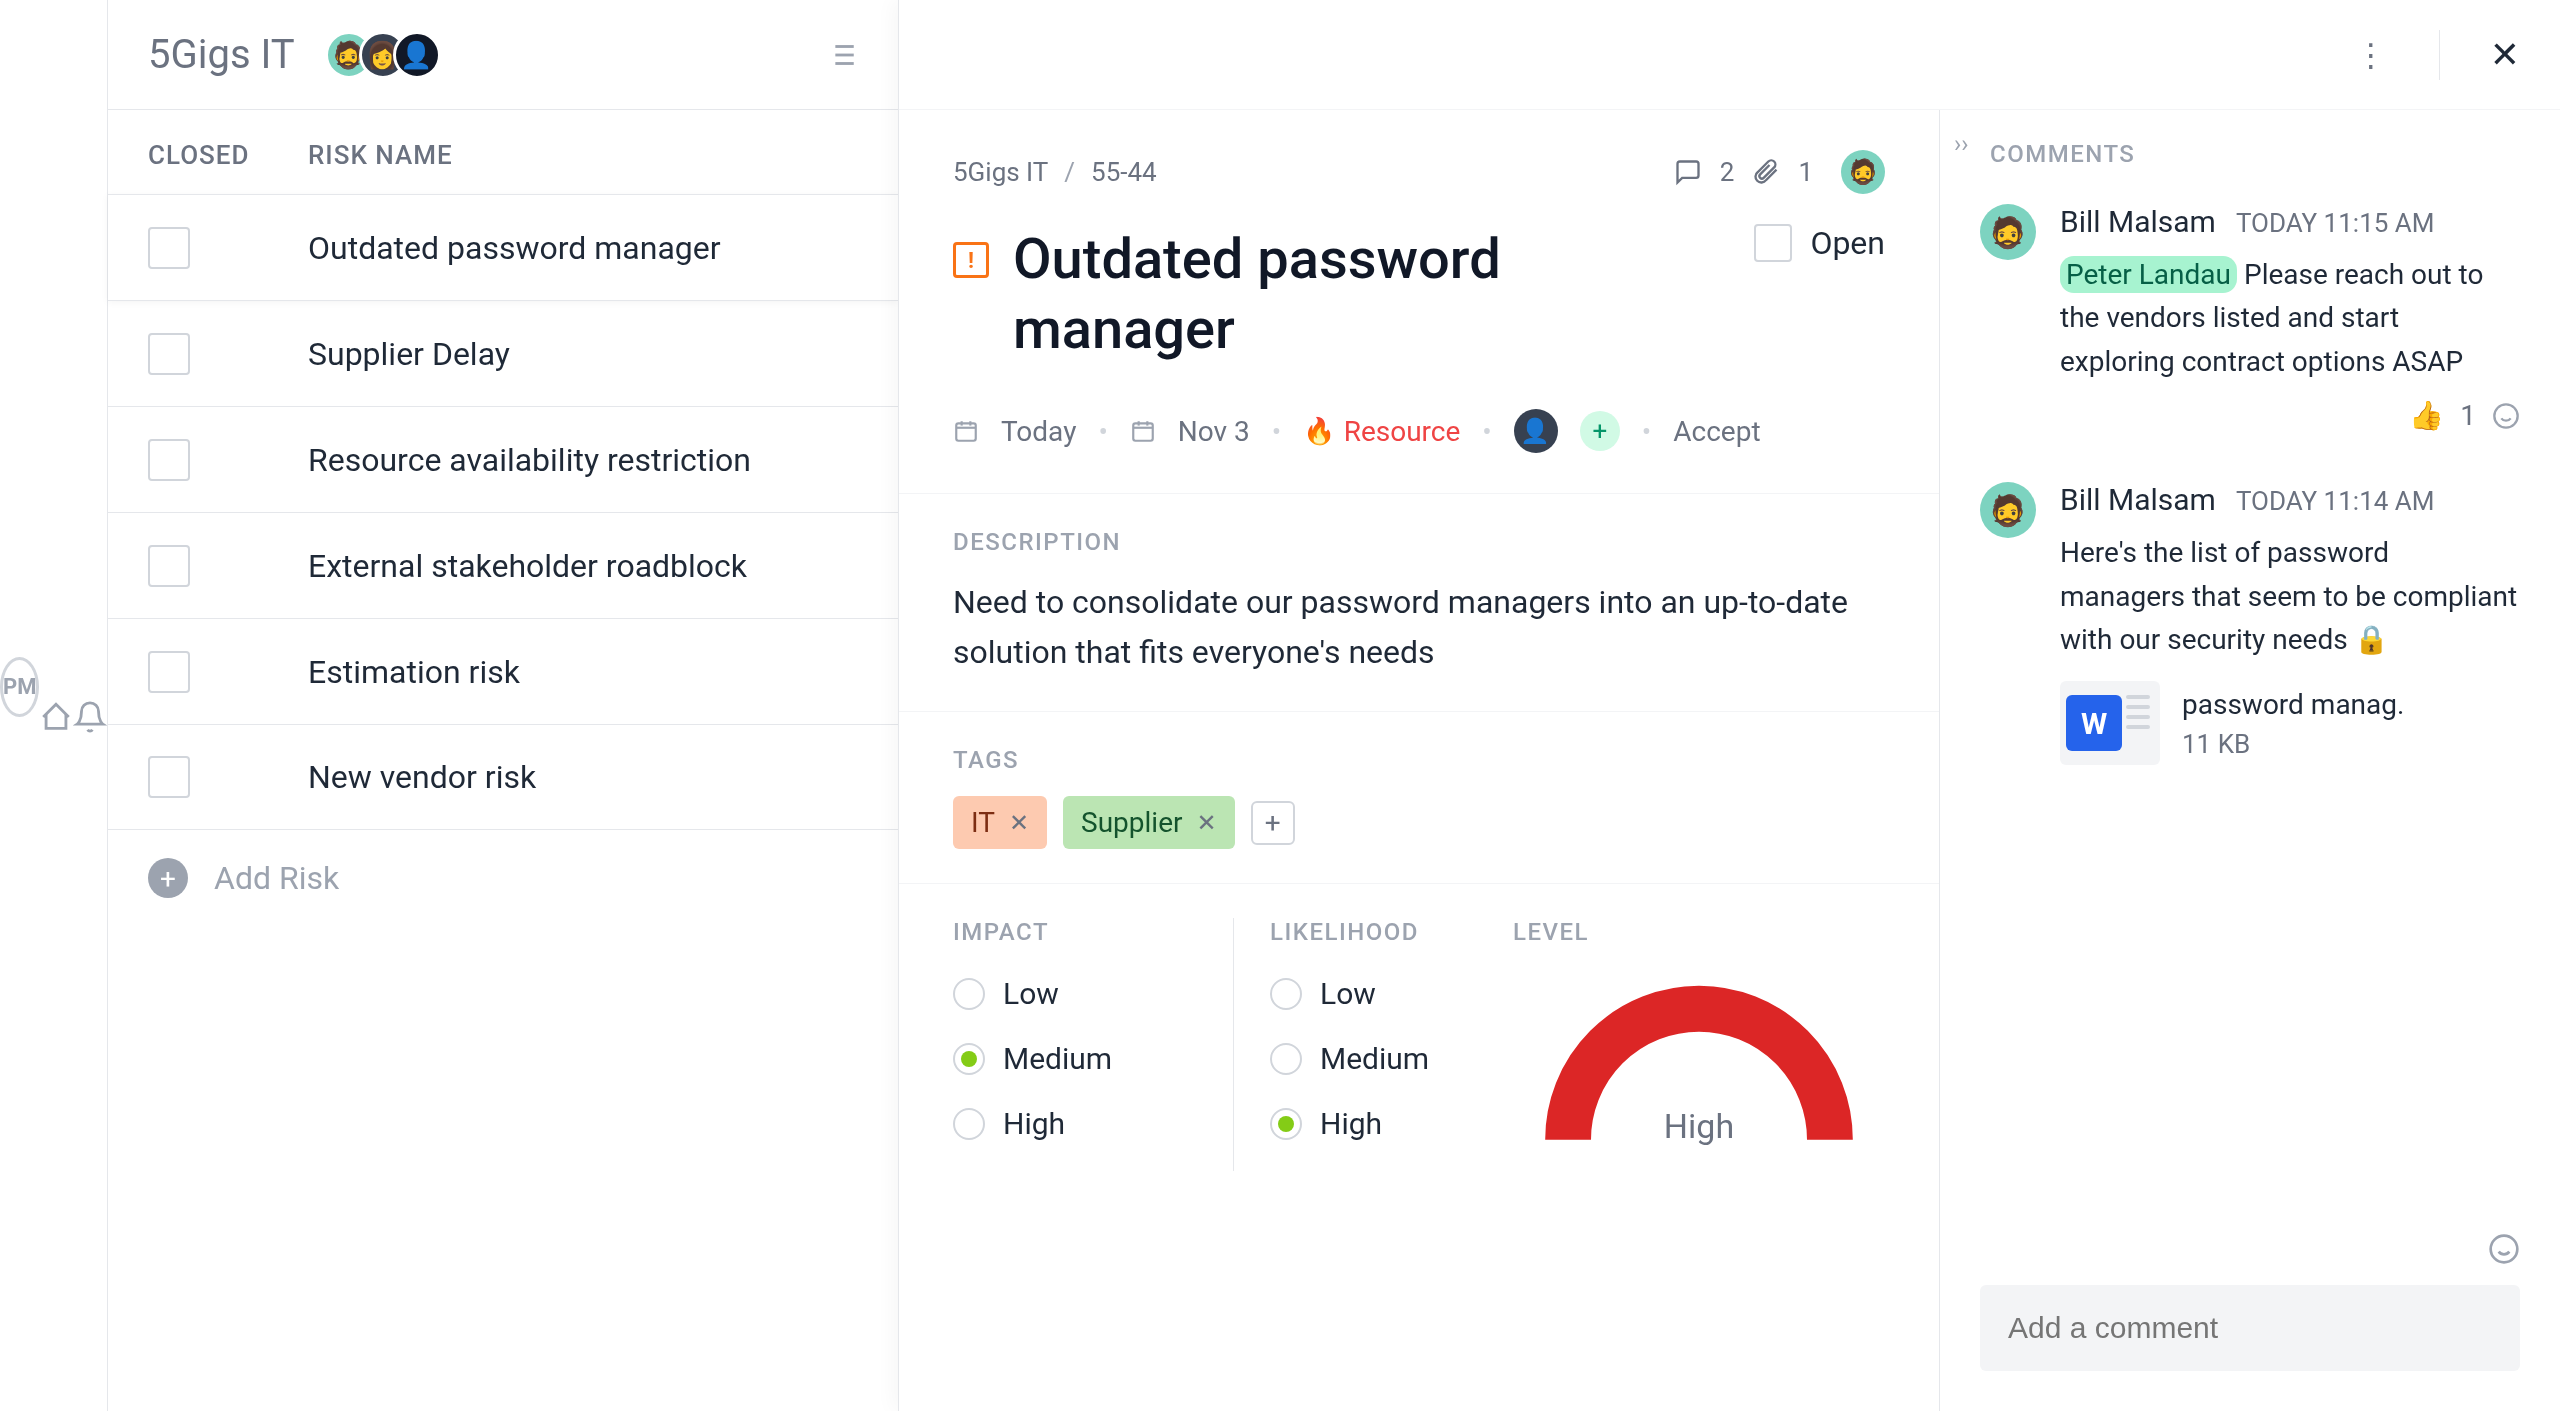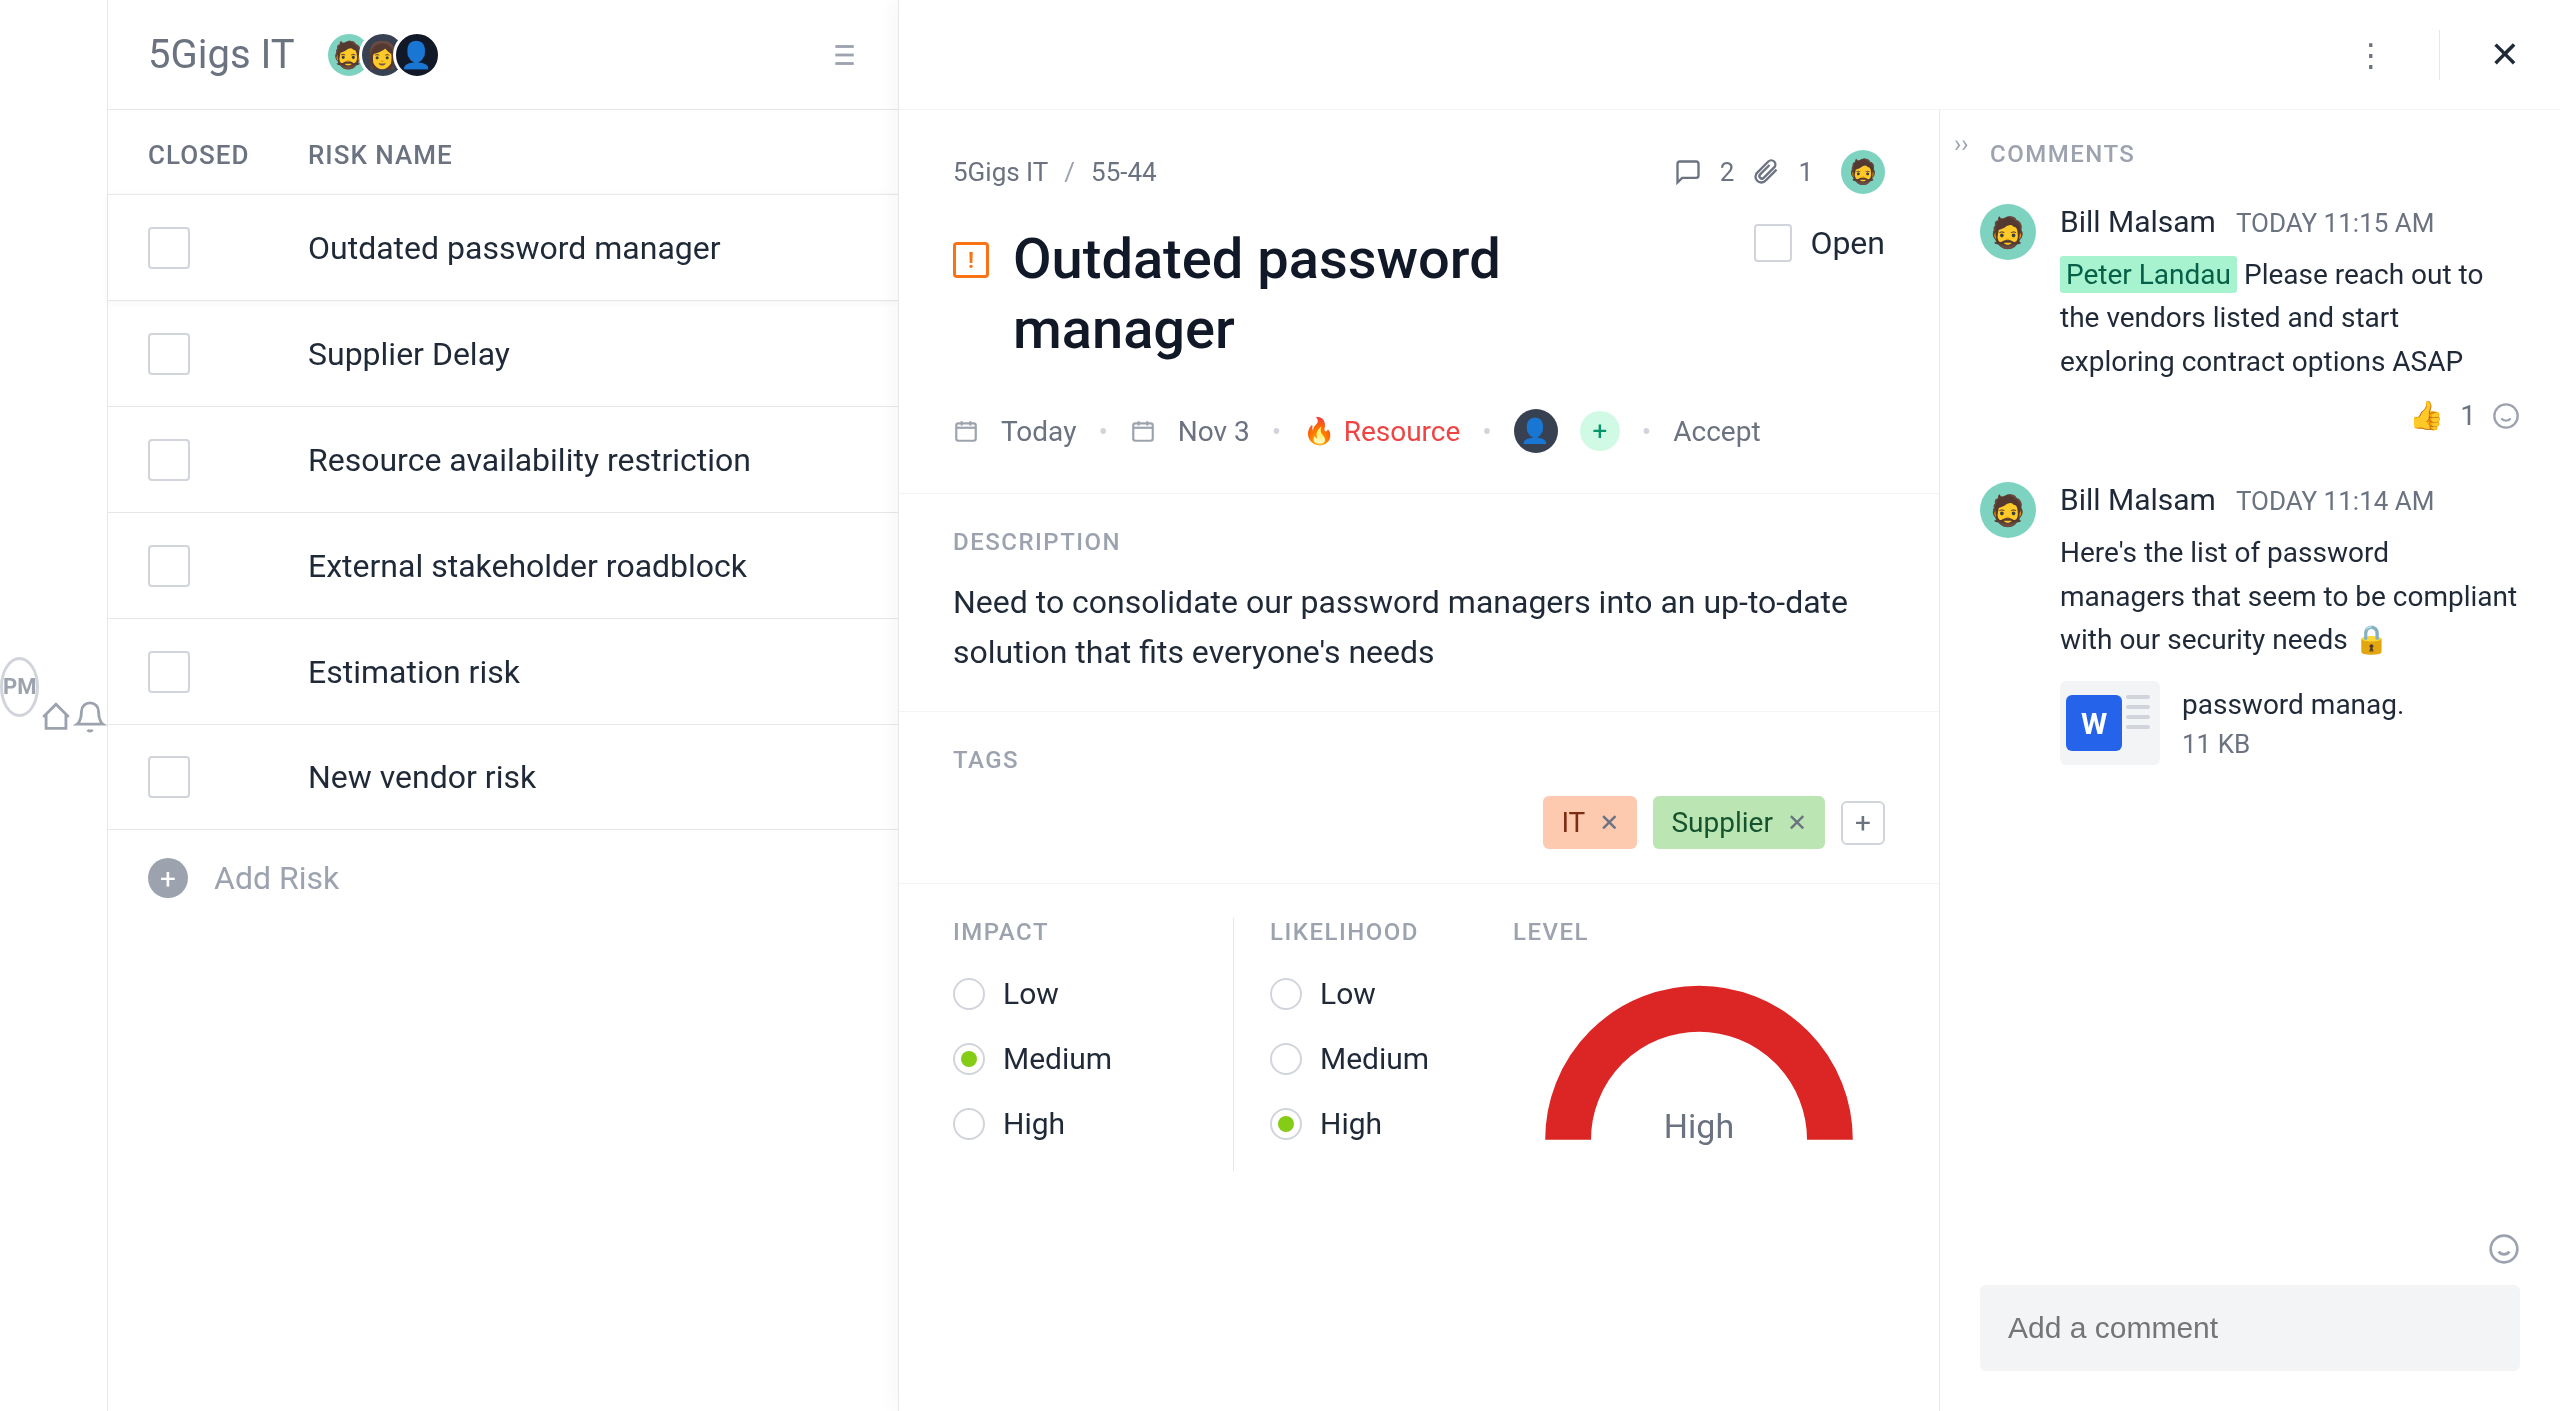--- a/index.html
+++ b/index.html
@@ -54,21 +54,21 @@
 .meta-row .dot { color: #d1d5db; }
 .meta-row .crit { color: #ef4444; display: flex; align-items: center; gap: 8px; }
 .meta-row .fire { font-size: 26px; }
 .meta-row .av-mini { width: 44px; height: 44px; border-radius: 50%; background: #374151; display:inline-flex;align-items:center;justify-content:center;font-size:24px;color:#fff; }
 .meta-row .add-mini { width: 40px; height: 40px; border-radius: 50%; background: #d1fae5; color: #059669; display: flex; align-items: center; justify-content: center; font-size: 26px; cursor:pointer; }
 .meta-row .accept { color: #6b7280; }
 .meta-row .cal-ico { display:inline-flex; vertical-align:middle; }
 .section { padding: 34px 54px; border-top: 1px solid #f3f4f6; }
 .section .label { font-size: 24px; color: #9ca3af; letter-spacing: 1.5px; font-weight: 500; margin-bottom: 22px; }
 .section .body-text { font-size: 32px; line-height: 1.55; color: #1f2937; }
-.tags-row { display: flex; gap: 16px; align-items: center; justify-content: flex-end; }
+.tags-row { display: flex; gap: 16px; align-items: center; }
 .tag { padding: 10px 18px; border-radius: 6px; font-size: 28px; display: flex; align-items: center; gap: 14px; }
 .tag.it { background: #fdcab0; color: #7c2d12; }
 .tag.sec { background: #bbe5b3; color: #14532d; }
 .tag .x { color: #6b7280; cursor: pointer; font-size: 24px; }
 .tag-add { width: 44px; height: 44px; border: 2px solid #d1d5db; border-radius: 6px; display: flex; align-items: center; justify-content: center; font-size: 28px; color: #6b7280; cursor: pointer; }
 .risk-matrix { display: flex; gap: 0; border-top: 1px solid #f3f4f6; padding: 34px 54px; }
 .rm-col { flex: 0 0 280px; }
 .rm-col.sep { border-left: 1px solid #e5e7eb; padding-left: 36px; }
 .rm-col .label { font-size: 24px; color: #9ca3af; letter-spacing: 1.5px; font-weight: 500; margin-bottom: 30px; }
 .radio-opt { display: flex; align-items: center; gap: 18px; margin-bottom: 30px; cursor: pointer; }
@@ -83,21 +83,21 @@
 .comments-pane { flex: 1; border-left: 1px solid #e5e7eb; display: flex; flex-direction: column; padding: 30px 40px 0; position:relative; }
 .collapse-arrows { position:absolute; left:14px; top:20px; color:#9ca3af; font-size:24px; cursor:pointer; }
 .comments-pane .hdr { font-size: 24px; color: #9ca3af; letter-spacing: 1.5px; font-weight: 500; margin-bottom: 36px; padding-left: 10px; }
 .comment { display: flex; gap: 24px; margin-bottom: 50px; }
 .comment .cav { width: 56px; height: 56px; border-radius: 50%; background: #7dd3c0; flex-shrink: 0; display:flex;align-items:center;justify-content:center;font-size:30px; }
 .comment .cbody { flex: 1; }
 .comment .chead { display: flex; align-items: baseline; gap: 20px; margin-bottom: 14px; flex-wrap:wrap; }
 .comment .author { font-size: 30px; color: #1f2937; }
 .comment .time { font-size: 26px; color: #6b7280; }
 .comment .ctext { font-size: 28px; line-height: 1.55; color: #1f2937; }
-.mention { background: #a7f3d0; color: #065f46; padding: 2px 6px; border-radius: 3px; }
+.mention { background: #a7f3d0; color: #065f46; padding: 2px 6px; border-radius: 14px; }
 .reactions { display: flex; justify-content: flex-end; gap: 16px; margin-top: 16px; align-items: center; font-size: 28px; color: #6b7280; }
 .reactions .emoji { cursor: pointer; }
 .attachment { display: flex; gap: 22px; margin-top: 20px; align-items: center; }
 .attachment .file-icon { width: 100px; height: 84px; background: #f3f4f6; border-radius: 6px; position: relative; display:flex;align-items:center;justify-content:flex-start; }
 .attachment .file-icon .w { width: 56px; height: 56px; background: #2563eb; color: #fff; border-radius: 6px; display: flex; align-items: center; justify-content: center; font-weight: 700; font-size: 30px; margin-left:6px; }
 .attachment .file-icon .lines { position:absolute; right:10px; top:14px; display:flex;flex-direction:column;gap:6px; }
 .attachment .file-icon .lines span { display:block; width:24px; height:4px; background:#d1d5db; border-radius:2px; }
 .attachment .finfo .fname { font-size: 28px; color: #1f2937; margin-bottom: 8px; }
 .attachment .finfo .fsize { font-size: 26px; color: #6b7280; }
 .comment-input-wrap { margin-top: auto; padding: 30px 0 40px; }

